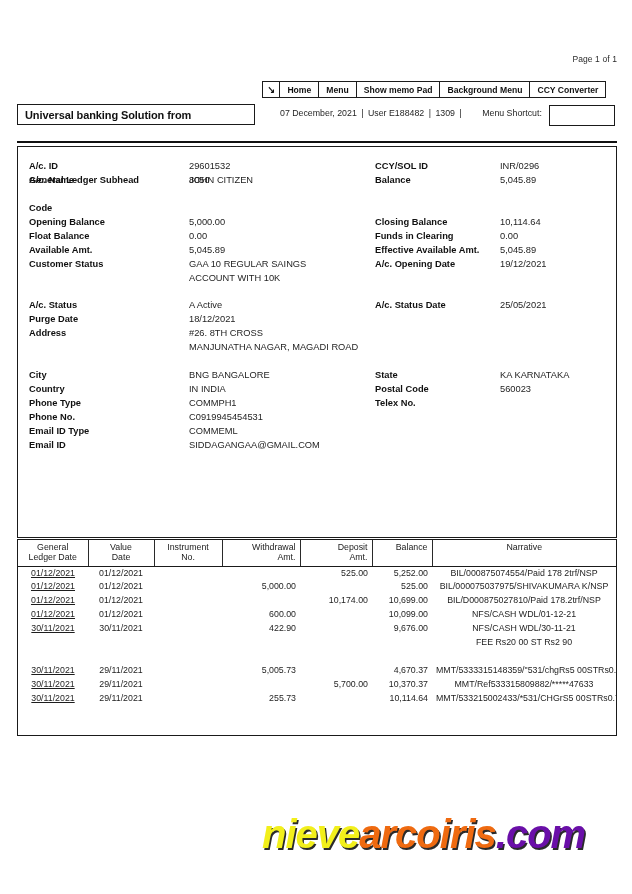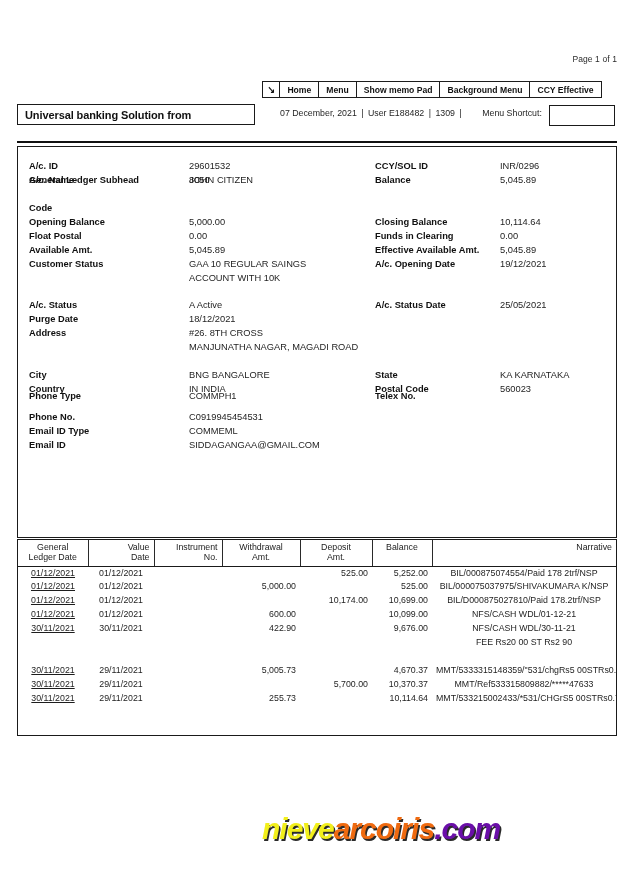--- a/index.html
+++ b/index.html
@@ -232,43 +232,43 @@
   table.txn td {
     padding: 1px 4px;
     color: #1d1d1d;
     vertical-align: top;
     height: 14px;
     box-sizing: border-box;
     white-space: nowrap;
     overflow: hidden;
   }
   .th-c { text-align: center; }
-  .th-l { text-align: right; }
-  .th-r { text-align: center; }
+  .th-l { text-align: center; }
+  .th-r { text-align: right; }
   .td-l { text-align: center; }
   .td-r { text-align: right; }
   .gl-date {
     text-decoration: underline;
     text-underline-offset: 1px;
   }
   .col-gl { width: 70px; }
   .col-vd { width: 66px; }
   .col-in { width: 68px; }
   .col-wd { width: 78px; }
   .col-dp { width: 72px; }
   .col-bl { width: 60px; }
   .col-nr { width: auto; }
 
   
   .watermark {
     position: absolute;
     left: 262px;
     top: 812px;
     font-family: "Liberation Sans", sans-serif;
-    font-size: 30px;
+    font-size: 40px;
     font-weight: bold;
     font-style: italic;
     letter-spacing: -1px;
     white-space: nowrap;
     text-shadow: 1.5px 1.5px 0 #2a2a2a;
   }
   .wm-a { color: #f2ef1b; }
   .wm-b { color: #ef6a10; }
   .wm-c { color: #6a0fa8; }
 </style>
@@ -294,21 +294,21 @@
     <div class="menu-cell">
       <span>Menu</span>
     </div>
     <div class="menu-cell">
       <span>Show memo Pad</span>
     </div>
     <div class="menu-cell">
       <span>Background Menu</span>
     </div>
     <div class="menu-cell">
-      <span>CCY Effective</span>
+      <span>CCY Converter</span>
     </div>
   </div>
 
   <div class="info-line">
     <span>07 December, 2021</span><span class="sep">&nbsp;|&nbsp;</span><span>User E188482</span><span class="sep">&nbsp;|&nbsp;</span><span>1309</span><span class="sep">&nbsp;|&nbsp;</span><span class="shortcut">Menu Shortcut:</span>
   </div>
 
   <input class="shortcut-box" type="text" placeholder="" style="">
 
   <div class="hrule"></div>
@@ -340,21 +340,21 @@
         <span class="det-label2"></span>
         <span class="det-value2"></span>
       </div>
       <div class="det-row" style="top:70px;">
         <span class="det-label">Opening Balance</span>
         <span class="det-value">5,000.00</span>
         <span class="det-label2">Closing Balance</span>
         <span class="det-value2">10,114.64</span>
       </div>
       <div class="det-row" style="top:84px;">
-        <span class="det-label">Float Postal</span>
+        <span class="det-label">Float Balance</span>
         <span class="det-value">0.00</span>
         <span class="det-label2">Funds in Clearing</span>
         <span class="det-value2">0.00</span>
       </div>
       <div class="det-row" style="top:98px;">
         <span class="det-label">Available Amt.</span>
         <span class="det-value">5,045.89</span>
         <span class="det-label2">Effective Available Amt.</span>
         <span class="det-value2">5,045.89</span>
       </div>
@@ -406,21 +406,21 @@
         <span class="det-value">BNG BANGALORE</span>
         <span class="det-label2">State</span>
         <span class="det-value2">KA KARNATAKA</span>
       </div>
       <div class="det-row" style="top:237px;">
         <span class="det-label">Country</span>
         <span class="det-value">IN INDIA</span>
         <span class="det-label2">Postal Code</span>
         <span class="det-value2">560023</span>
       </div>
-      <div class="det-row" style="top:244px;">
+      <div class="det-row" style="top:251px;">
         <span class="det-label">Phone Type</span>
         <span class="det-value">COMMPH1</span>
         <span class="det-label2">Telex No.</span>
         <span class="det-value2"></span>
       </div>
       <div class="det-row" style="top:265px;">
         <span class="det-label"> Phone No.</span>
         <span class="det-value">C0919945454531</span>
         <span class="det-label2"></span>
         <span class="det-value2"></span>

